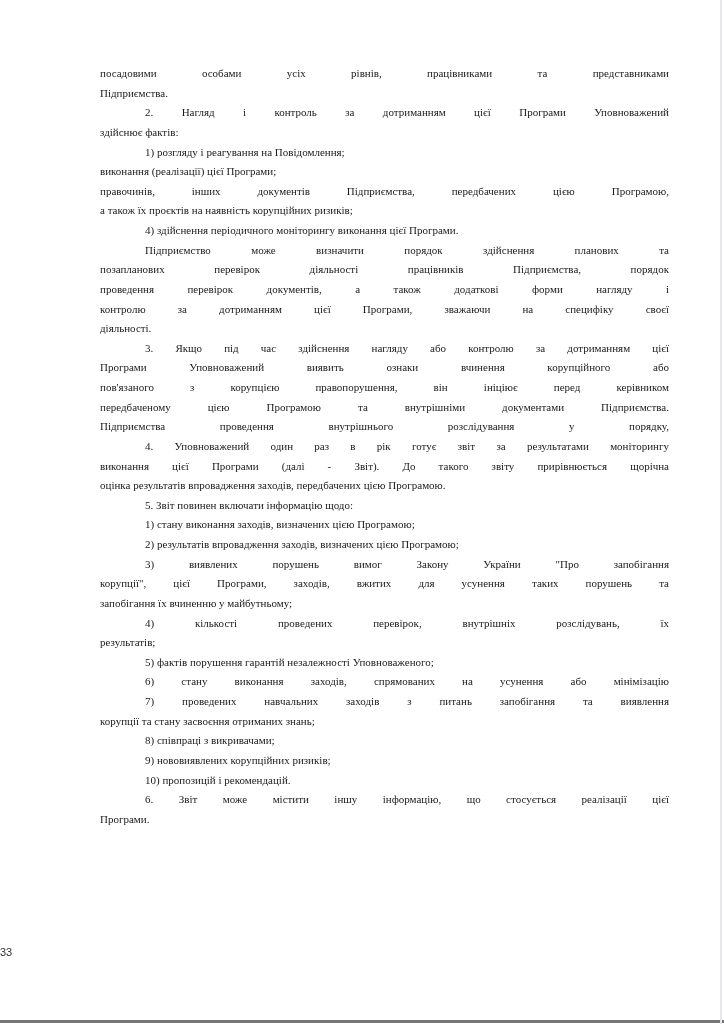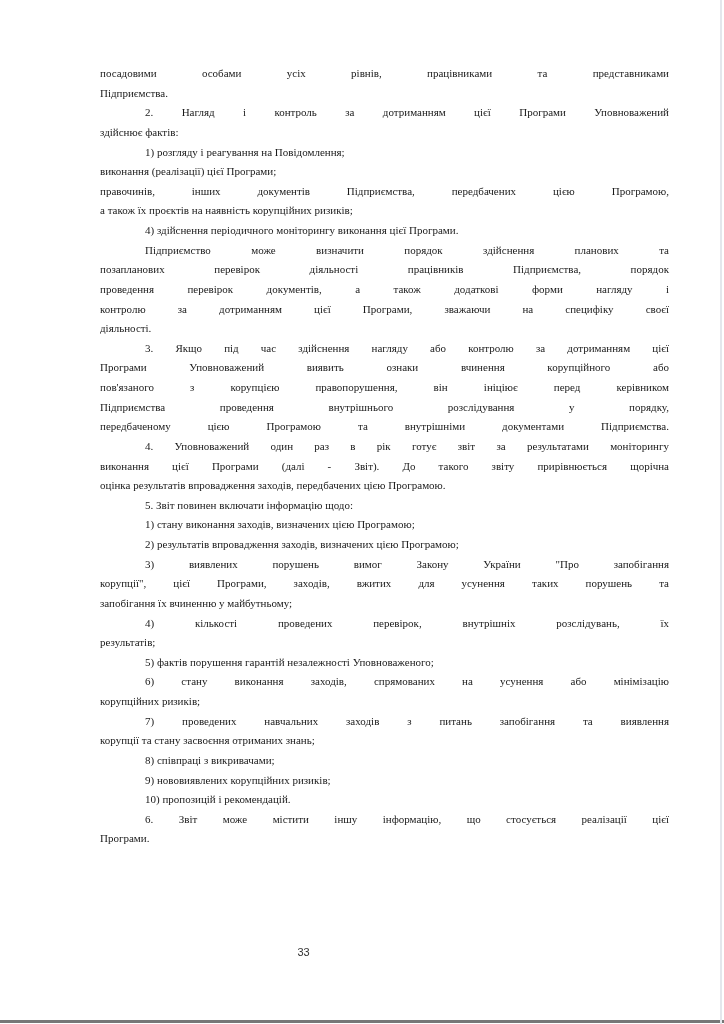--- a/index.html
+++ b/index.html
@@ -7,21 +7,21 @@
       width: 724px; height: 1024px; background: #ffffff; position: relative; overflow: hidden;
       font-family: "Liberation Serif", "DejaVu Serif", serif; color: #1a1a1a;
     }
     .page { position: absolute; left: 100px; top: 64px; width: 569px; }
     .line {
       font-size: 11px; line-height: 19.63px; height: 19.63px; white-space: nowrap;
     }
     .j { text-align: justify; text-align-last: justify; }
     .ind { padding-left: 45px; }
     .pnum {
-      position: absolute; top: 946px; left: 0; width: 607px; text-align: center;
+      position: absolute; top: 946px; left: 0; width: 607px; 
       font-family: "Liberation Sans", "DejaVu Sans", sans-serif; font-size: 11px; color: #333;
     }
     .bottom-edge { position: absolute; left: 0; right: 0; top: 1020px; height: 3px; background: #777; }
     .right-edge { position: absolute; top: 0; bottom: 0; left: 720px; width: 2px; background: #e4e7ec; }
   </style>
 </head>
 <body>
 
 <div class="page" id="page">
     <div class="line j">посадовими особами усіх рівнів, працівниками та представниками</div>
@@ -34,36 +34,35 @@
     <div class="line">а також їх проєктів на наявність корупційних ризиків;</div>
     <div class="line ind">4) здійснення періодичного моніторингу виконання цієї Програми.</div>
     <div class="line j ind">Підприємство може визначити порядок здійснення планових та</div>
     <div class="line j">позапланових перевірок діяльності працівників Підприємства, порядок</div>
     <div class="line j">проведення перевірок документів, а також додаткові форми нагляду і</div>
     <div class="line j">контролю за дотриманням цієї Програми, зважаючи на специфіку своєї</div>
     <div class="line">діяльності.</div>
     <div class="line j ind">3. Якщо під час здійснення нагляду або контролю за дотриманням цієї</div>
     <div class="line j">Програми Уповноважений виявить ознаки вчинення корупційного або</div>
     <div class="line j">пов'язаного з корупцією правопорушення, він ініціює перед керівником</div>
+    <div class="line j">передбаченому цією Програмою та внутрішніми документами Підприємства.</div>
     <div class="line j">Підприємства проведення внутрішнього розслідування у порядку,</div>
-    <div class="line j">передбаченому цією Програмою та внутрішніми документами Підприємства.</div>
     <div class="line j ind">4. Уповноважений один раз в рік готує звіт за результатами моніторингу</div>
     <div class="line j">виконання цієї Програми (далі - Звіт). До такого звіту прирівнюється щорічна</div>
     <div class="line">оцінка результатів впровадження заходів, передбачених цією Програмою.</div>
     <div class="line ind">5. Звіт повинен включати інформацію щодо:</div>
     <div class="line ind">1) стану виконання заходів, визначених цією Програмою;</div>
     <div class="line ind">2) результатів впровадження заходів, визначених цією Програмою;</div>
     <div class="line j ind">3) виявлених порушень вимог Закону України "Про запобігання</div>
     <div class="line j">корупції", цієї Програми, заходів, вжитих для усунення таких порушень та</div>
     <div class="line">запобігання їх вчиненню у майбутньому;</div>
     <div class="line j ind">4) кількості проведених перевірок, внутрішніх розслідувань, їх</div>
     <div class="line">результатів;</div>
     <div class="line ind">5) фактів порушення гарантій незалежності Уповноваженого;</div>
     <div class="line j ind">6) стану виконання заходів, спрямованих на усунення або мінімізацію</div>
-    <div class="line">корупційних ризиків;</div>
     <div class="line j ind">7) проведених навчальних заходів з питань запобігання та виявлення</div>
     <div class="line">корупції та стану засвоєння отриманих знань;</div>
     <div class="line ind">8) співпраці з викривачами;</div>
     <div class="line ind">9) нововиявлених корупційних ризиків;</div>
     <div class="line ind">10) пропозицій і рекомендацій.</div>
     <div class="line j ind">6. Звіт може містити іншу інформацію, що стосується реалізації цієї</div>
     <div class="line">Програми.</div>
   </div>
 <div class="pnum">33</div>
 <div class="bottom-edge"></div>

